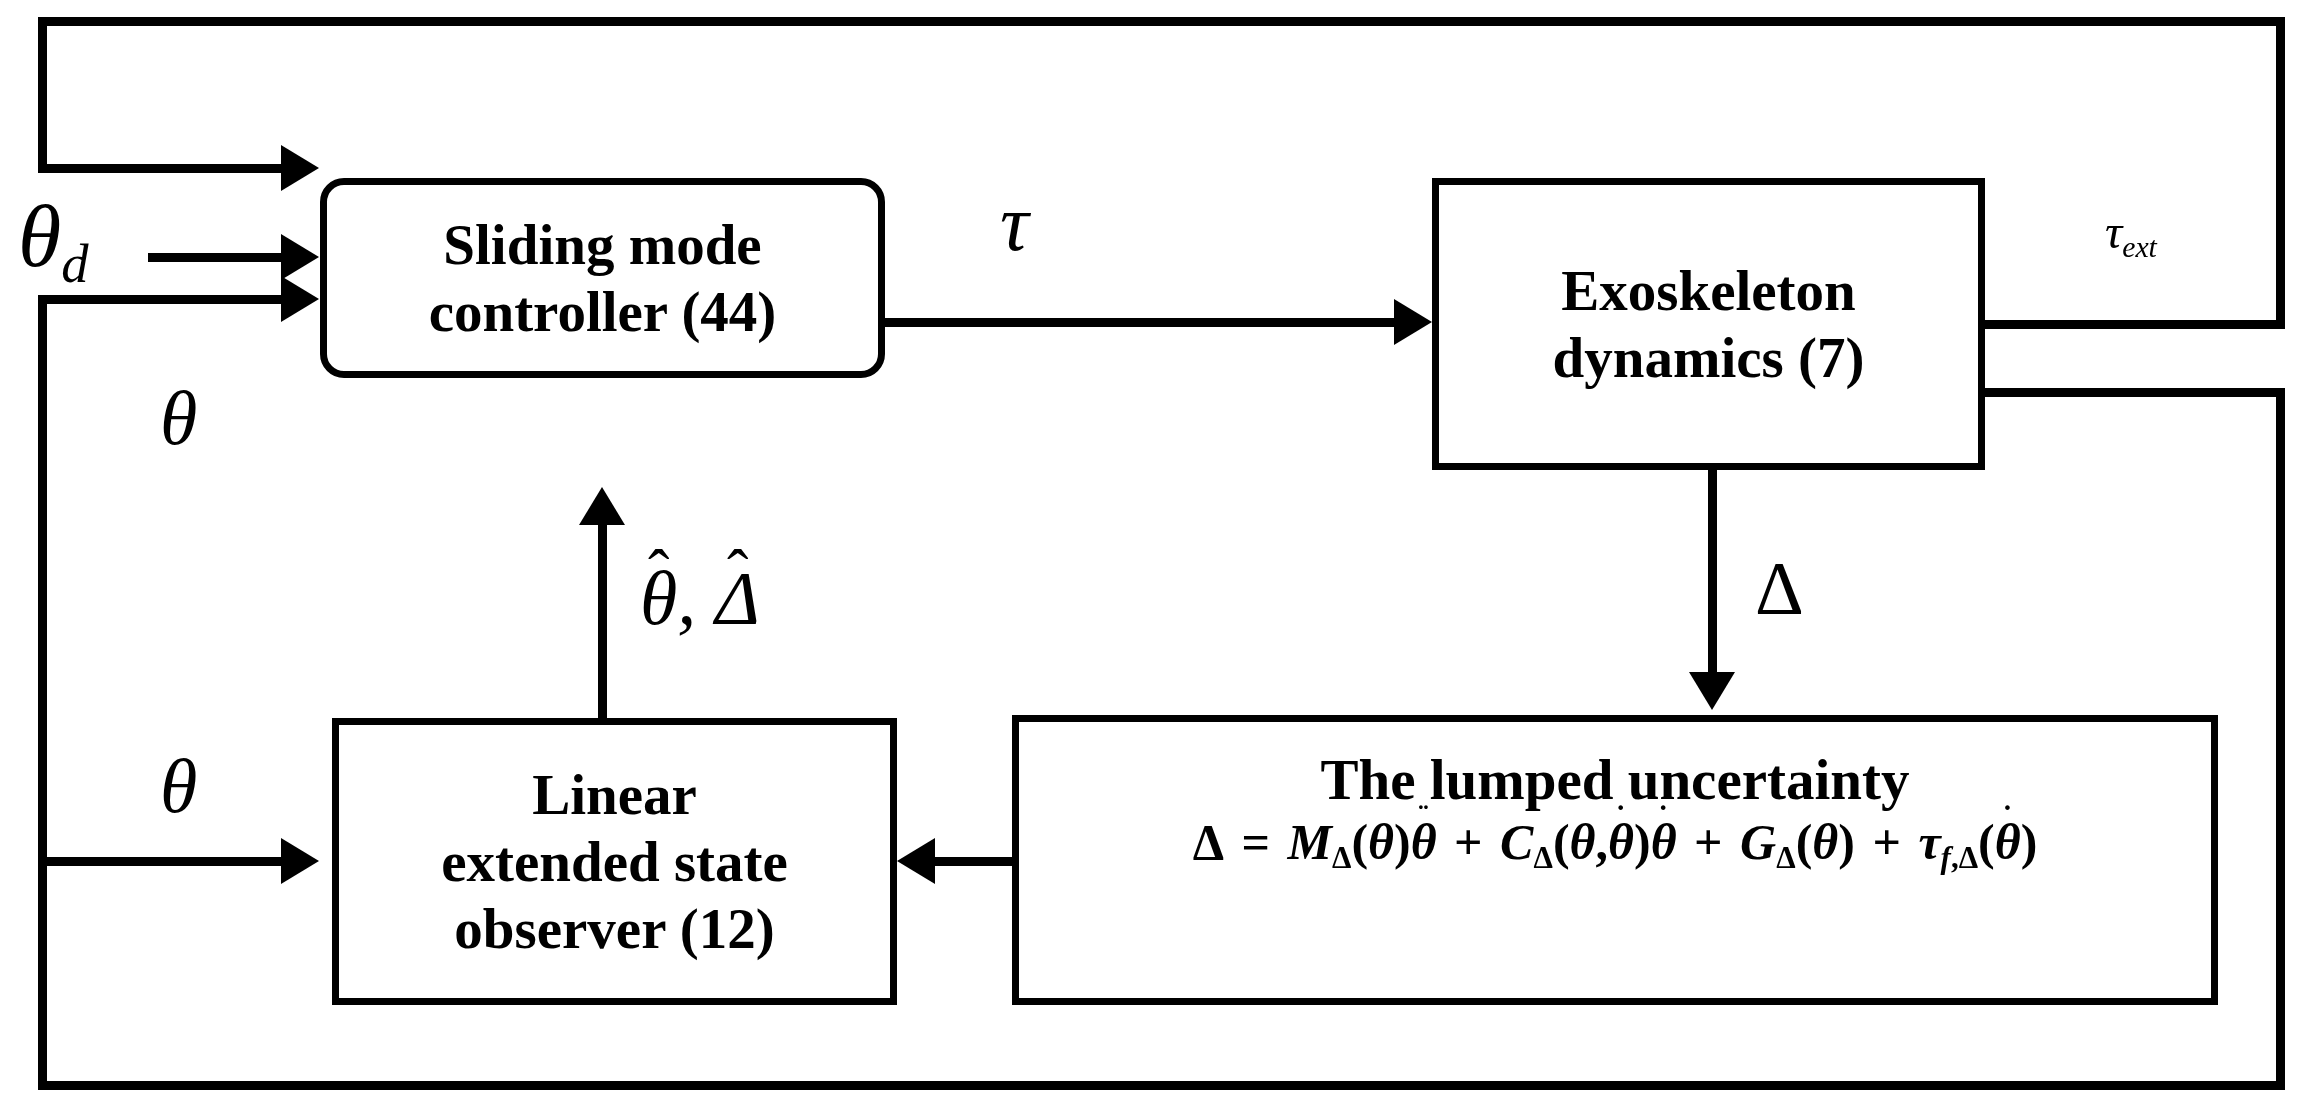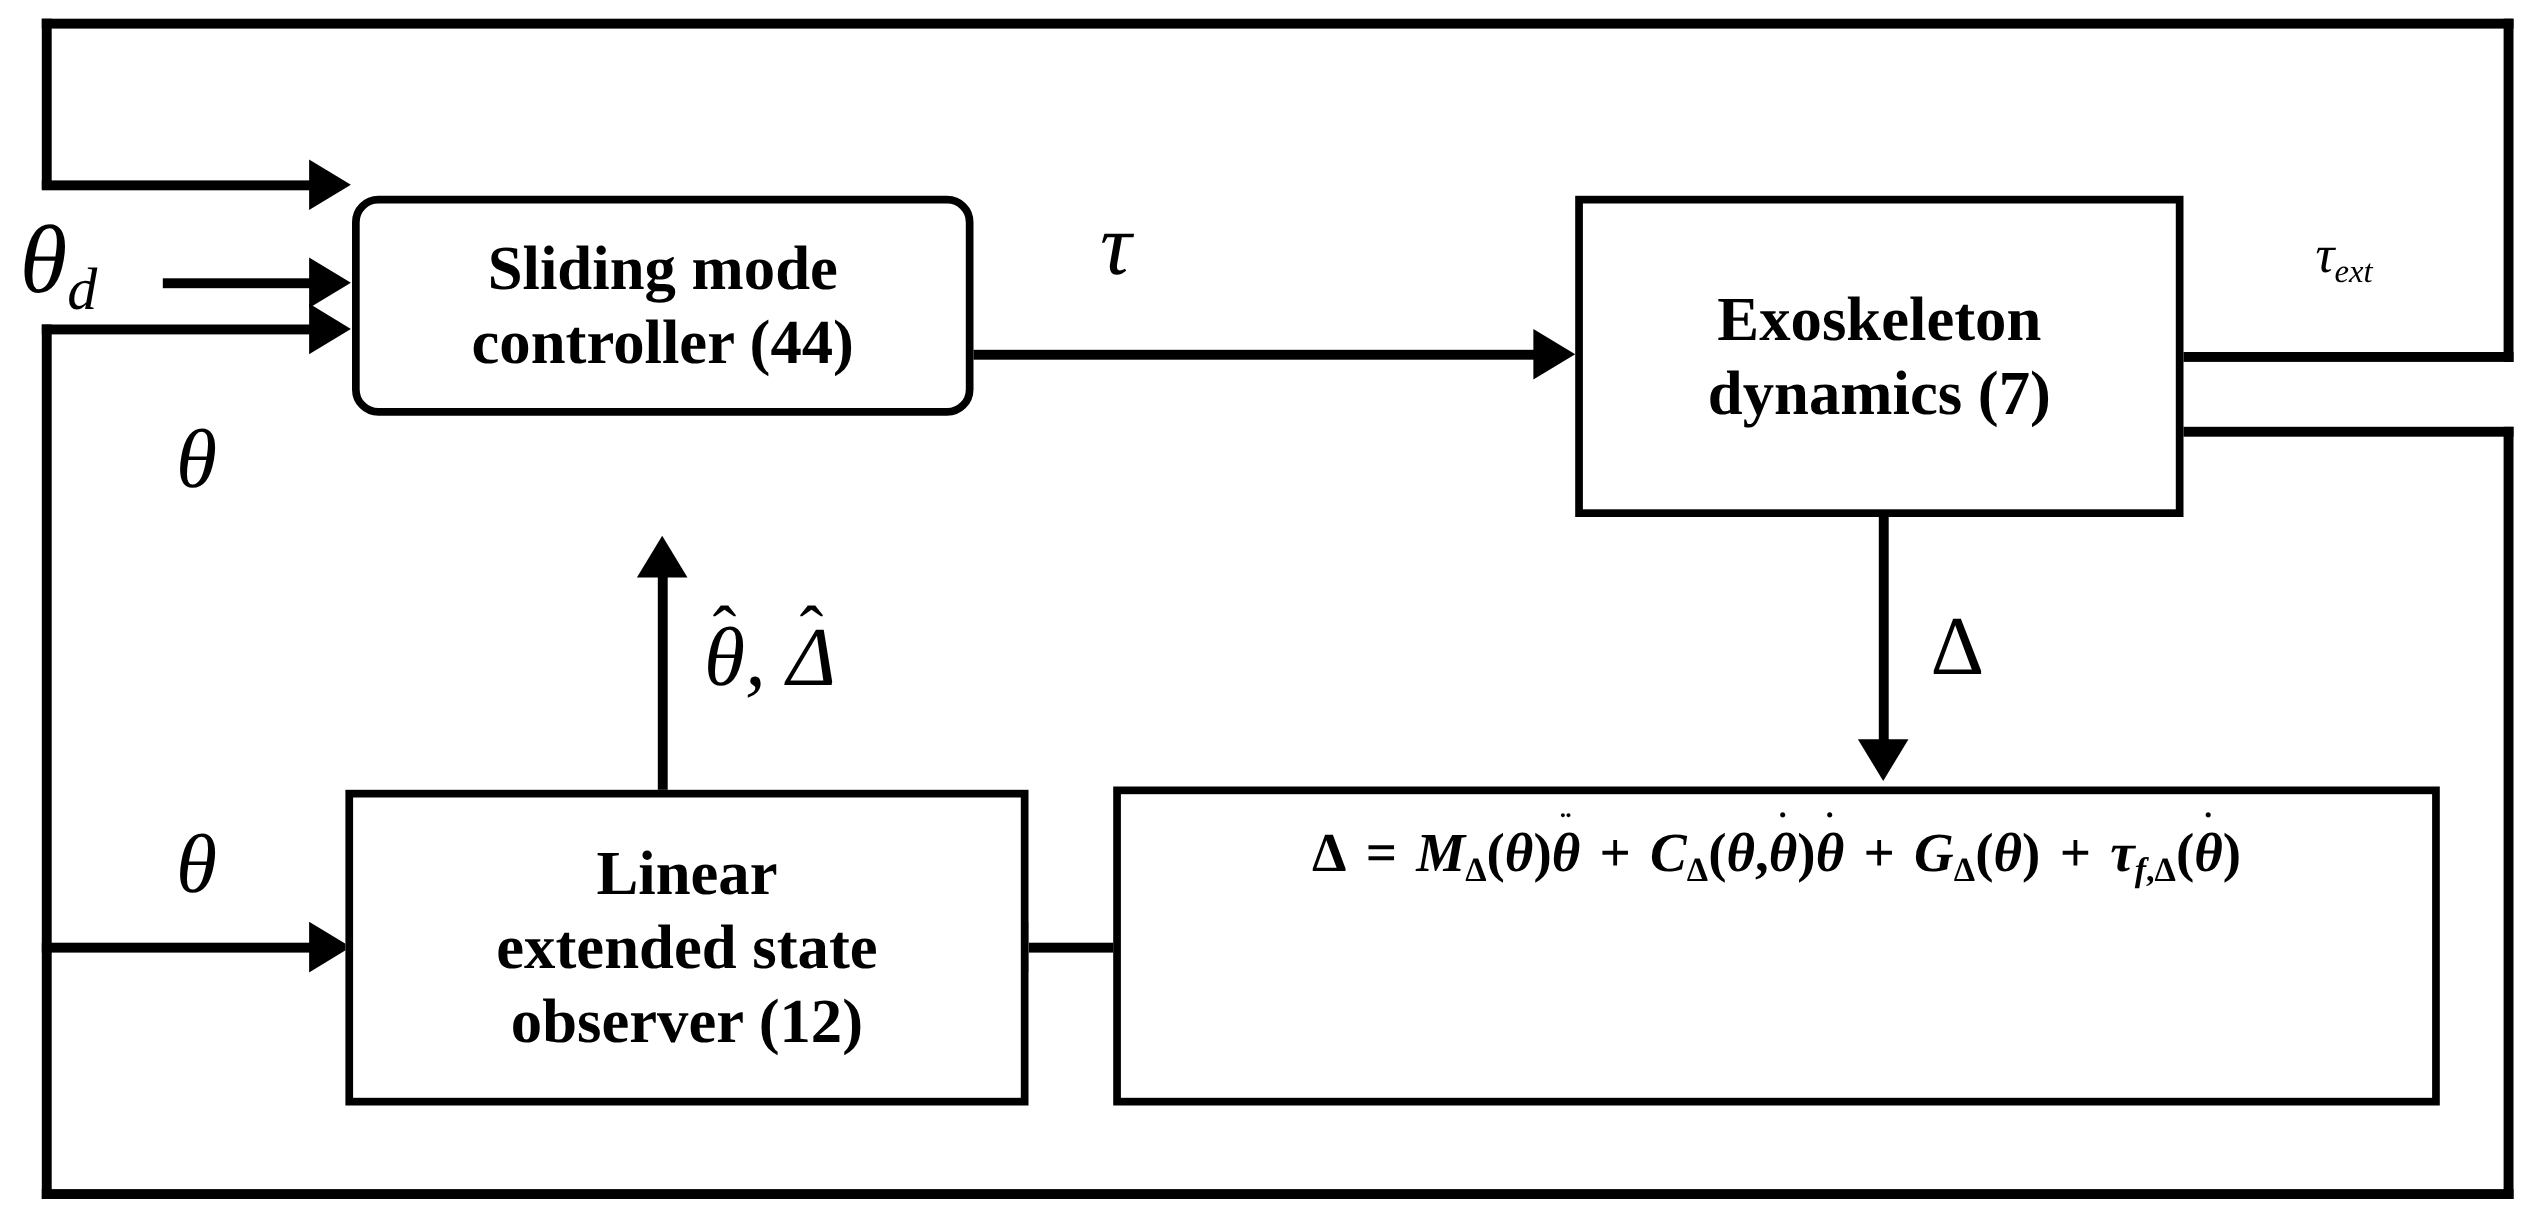--- a/index.html
+++ b/index.html
@@ -23,21 +23,21 @@
     text-align:center;
     font-weight:bold;
     color:#000000;
     line-height:1.18;
     z-index:6;
   }
   .blk .ln{display:block;white-space:nowrap;}
   #blk-smc{left:320px;top:178px;width:565px;height:143px;font-size:57px;border-radius:24px;}
   #blk-smc{height:200px;}
   #blk-exo{left:1432px;top:178px;width:553px;height:292px;font-size:57px;}
-  #blk-leso{left:314px;top:718px;width:621px;height:287px;font-size:57px;}
+  #blk-leso{left:332px;top:718px;width:565px;height:287px;font-size:57px;}
   #blk-unc{left:1012px;top:715px;width:1206px;height:290px;font-size:50px;
            justify-content:flex-start;padding-top:24px;}
   #blk-unc .ln.title{font-size:57px;}
   
   .hl,.vl{position:absolute;background:#000000;z-index:3;}
   .hl{height:9px;}
   .vl{width:9px;}
   
   .ar{position:absolute;width:0;height:0;z-index:4;}
   .ar.r{border-top:23px solid transparent;border-bottom:23px solid transparent;
@@ -129,20 +129,21 @@
     <span class="ln">dynamics (7)</span>
   </div>
 
   <div class="blk" id="blk-leso">
     <span class="ln">Linear</span>
     <span class="ln">extended state</span>
     <span class="ln">observer (12)</span>
   </div>
 
   <div class="blk" id="blk-unc">
+    <span class="ln title">The lumped uncertainty</span>
     <span class="ln eq"><span class="up">Δ</span><span class="opsp">&nbsp;=&nbsp;</span><span style="font-style:italic">M</span><span class="sub" style="font-style:normal">Δ</span><span class="up">(</span><span style="font-style:italic">θ</span><span class="up">)</span><span class="dots"><span style="font-style:italic">θ</span><span class="dmark">¨</span></span><span class="opsp">&nbsp;+&nbsp;</span><span style="font-style:italic">C</span><span class="sub" style="font-style:normal">Δ</span><span class="up">(</span><span style="font-style:italic">θ</span><span class="up">,</span><span class="dots"><span style="font-style:italic">θ</span><span class="dmark">˙</span></span><span class="up">)</span><span class="dots"><span style="font-style:italic">θ</span><span class="dmark">˙</span></span><span class="opsp">&nbsp;+&nbsp;</span><span style="font-style:italic">G</span><span class="sub" style="font-style:normal">Δ</span><span class="up">(</span><span style="font-style:italic">θ</span><span class="up">)</span><span class="opsp">&nbsp;+&nbsp;</span><span style="font-style:italic">τ</span><span class="sub" style="font-style:italic">f</span><span class="sub" style="font-style:normal">,Δ</span><span class="up">(</span><span class="dots"><span style="font-style:italic">θ</span><span class="dmark">˙</span></span><span class="up">)</span></span>
   </div>
 
   <div class="lab" id="lab-thetad">
     <span>θ</span><span class="sub">d</span>
   </div>
 
   <div class="lab" id="lab-tau">
     <span>τ</span>
   </div>

